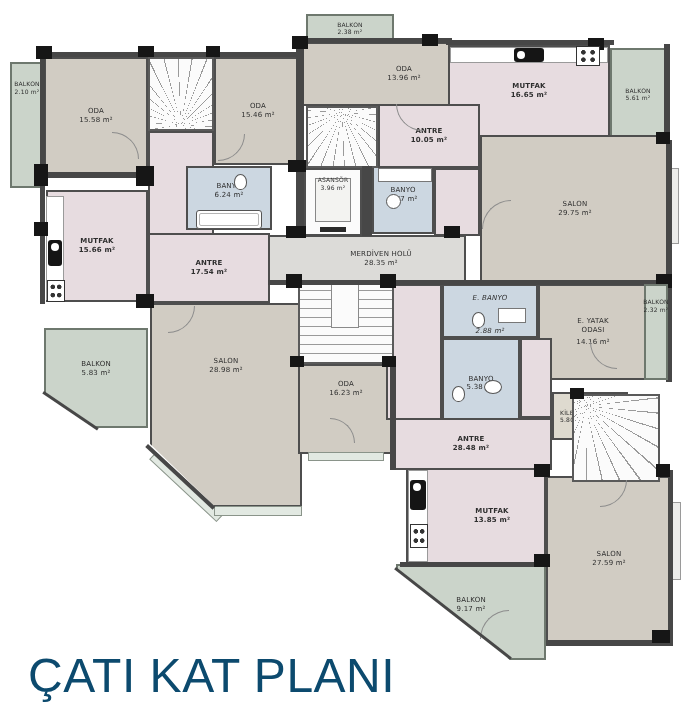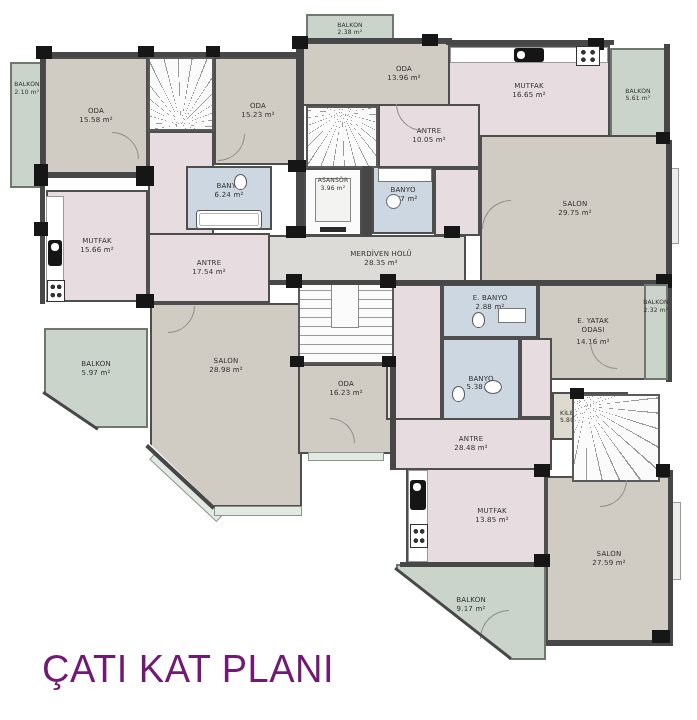--- a/index.html
+++ b/index.html
@@ -5,21 +5,21 @@
   html,body{margin:0;padding:0;background:#fff;}
   .canvas{position:relative;width:697px;height:720px;background:#fff;overflow:hidden;
           font-family:"DejaVu Sans", sans-serif;}
   .r{position:absolute;box-sizing:border-box;border:2px solid #4e4e4e;
      display:flex;flex-direction:column;align-items:center;justify-content:center;
      text-align:center;z-index:1;}
   .lbl{font-size:7px;line-height:1.25;color:#2e2e2e;letter-spacing:.2px;white-space:nowrap;}
   .wraplbl{white-space:normal;width:62px;}
   .sm .lbl{font-size:6px;}
   .beige{background:var(--room_beige);}
-  .pink{background:var(--service_pink);}
+  .pink{background:var(--service_pink);font-weight:bold;}
   .blue{background:var(--bath_blue);}
   .green{background:var(--balcony_green);border-color:#6e786e;}
   .gray{background:var(--hall_gray);padding-left:28px;}
   .white{background:#fbfbfb;}
   .tan2{background:#dedacf;}
   .wall{position:absolute;background:var(--wall_dark);z-index:3;}
   .col{position:absolute;background:var(--column_black);z-index:4;}
   .stair{position:absolute;box-sizing:border-box;border:2px solid #5a5a5a;z-index:2;}
   .fan-b{background:#fbfbfb repeating-conic-gradient(from 250deg at 50% 94%, #fbfbfb 0deg 11deg, #9a9a9a 11deg 12deg);}
   .fan-t{background:#fbfbfb repeating-conic-gradient(from 70deg at 50% 8%, #fbfbfb 0deg 11deg, #9a9a9a 11deg 12deg);}
@@ -44,22 +44,22 @@
   .toilet{position:absolute;width:11px;height:14px;background:#fff;border:1.2px solid #555;
           border-radius:50% 50% 46% 46%;z-index:5;}
   .tub{position:absolute;background:#fff;border:1.2px solid #555;border-radius:3px;z-index:5;}
   .tub::before{content:"";position:absolute;inset:2px;border:1px solid #b5b5b5;border-radius:2px;}
   .wsink{position:absolute;background:#fff;border:1.2px solid #555;border-radius:50%;z-index:5;}
   .cab{position:absolute;background:#fff;border:1px solid #777;z-index:5;}
   .lift{position:absolute;inset:0;}
   .lift-inner{position:absolute;left:9px;right:9px;top:8px;bottom:12px;border:1.5px solid #888;background:#f3f3f1;}
   .lift-door{position:absolute;bottom:2px;left:50%;transform:translateX(-50%);width:26px;height:5px;background:#2a2a2a;}
   .overlabel{z-index:6;}
-  .title{position:absolute;left:42px;top:648px;font-family:"Liberation Sans", sans-serif;
-         font-size:38px;font-weight:500;color:#701a75;letter-spacing:.5px;z-index:7;}
+  .title{position:absolute;left:28px;top:648px;font-family:"Liberation Sans", sans-serif;
+         font-size:48px;font-weight:500;color:#0c4a6e;letter-spacing:.5px;z-index:7;}
 </style>
 </head>
 <body>
 
 <div class="canvas">
 
   <div class="r green sm" style="left:10px;top:62px;width:34px;height:126px;justify-content:flex-start;padding-top:16px;">
     <span class="lbl">BALKON</span>
     <span class="lbl">2.10 m²</span>
   </div>
@@ -70,34 +70,34 @@
   <div class="r green sm" style="left:610px;top:48px;width:56px;height:92px;">
     <span class="lbl">BALKON</span>
     <span class="lbl">5.61 m²</span>
   </div>
   <div class="r green sm overlabel" style="left:644px;top:284px;width:24px;height:96px;justify-content:flex-start;padding-top:12px;">
     <span class="lbl">BALKON</span>
     <span class="lbl">2.32 m²</span>
   </div>
   <div class="r green" style="left:44px;top:328px;width:104px;height:100px;clip-path:polygon(0 0,100% 0,100% 100%,52% 100%,0 64%);justify-content:flex-start;padding-top:30px;">
     <span class="lbl">BALKON</span>
-    <span class="lbl">5.97 m²</span>
+    <span class="lbl">5.83 m²</span>
   </div>
   <div class="r green" style="left:396px;top:564px;width:150px;height:96px;clip-path:polygon(0 0,100% 0,100% 100%,76% 100%,0 6%);justify-content:flex-start;padding-top:30px;">
     <span class="lbl">BALKON</span>
     <span class="lbl">9.17 m²</span>
   </div>
 
   <div class="r beige" style="left:44px;top:57px;width:104px;height:118px;">
     <span class="lbl">ODA</span>
     <span class="lbl">15.58 m²</span>
   </div>
   <div class="r beige" style="left:214px;top:57px;width:88px;height:108px;">
     <span class="lbl">ODA</span>
-    <span class="lbl">15.23 m²</span>
+    <span class="lbl">15.46 m²</span>
   </div>
   <div class="r beige" style="left:302px;top:42px;width:148px;height:64px;justify-content:center;padding-left:56px;">
     <span class="lbl">ODA</span>
     <span class="lbl">13.96 m²</span>
   </div>
   <div class="r beige" style="left:480px;top:135px;width:190px;height:148px;">
     <span class="lbl">SALON</span>
     <span class="lbl">29.75 m²</span>
   </div>
   <div class="r beige" style="left:150px;top:303px;width:152px;height:204px;clip-path:polygon(0 0,100% 0,100% 100%,43% 100%,0 69%);justify-content:flex-start;padding-top:52px;">
@@ -151,21 +151,21 @@
   </div>
 
   <div class="r blue" style="left:186px;top:166px;width:86px;height:64px;justify-content:flex-start;padding-top:14px;">
     <span class="lbl">BANYO</span>
     <span class="lbl">6.24 m²</span>
   </div>
   <div class="r blue" style="left:372px;top:166px;width:62px;height:68px;justify-content:flex-start;padding-top:18px;">
     <span class="lbl">BANYO</span>
     <span class="lbl">3.77 m²</span>
   </div>
-  <div class="r blue" style="left:442px;top:284px;width:96px;height:54px;justify-content:flex-start;padding-top:8px;">
+  <div class="r blue" style="left:442px;top:284px;width:96px;height:54px;justify-content:space-between;padding-top:8px;font-style:italic;">
     <span class="lbl">E. BANYO</span>
     <span class="lbl">2.88 m²</span>
   </div>
   <div class="r blue" style="left:442px;top:338px;width:78px;height:82px;justify-content:flex-end;padding-bottom:26px;">
     <span class="lbl">BANYO</span>
     <span class="lbl">5.38 m²</span>
   </div>
 
   <div class="r gray" style="left:268px;top:235px;width:198px;height:48px;">
     <span class="lbl wraplbl">MERDİVEN HOLÜ</span>

